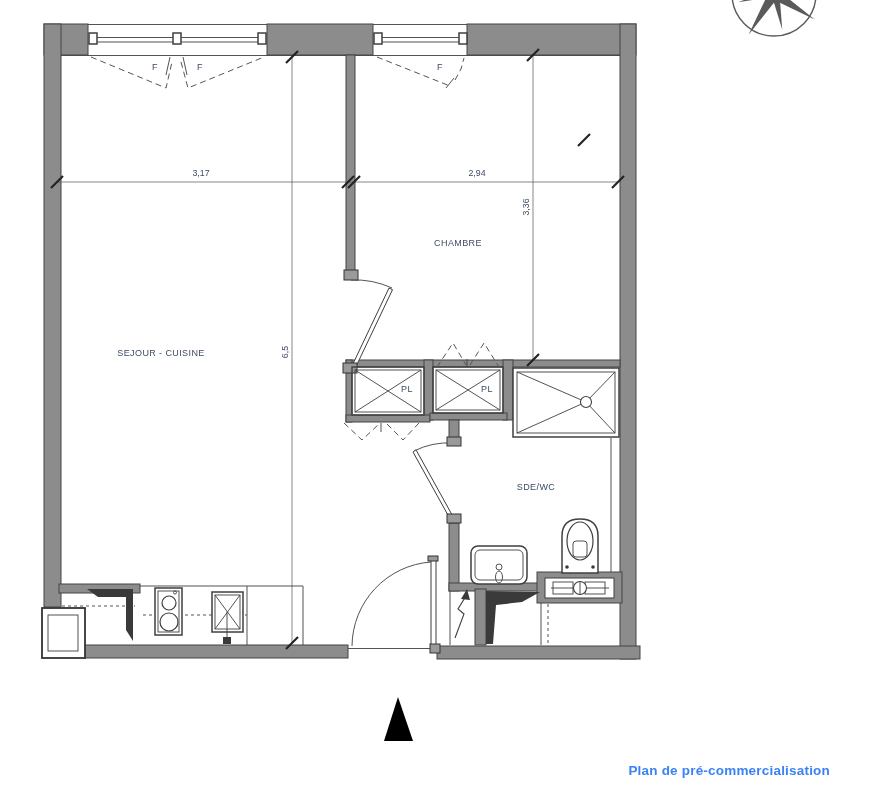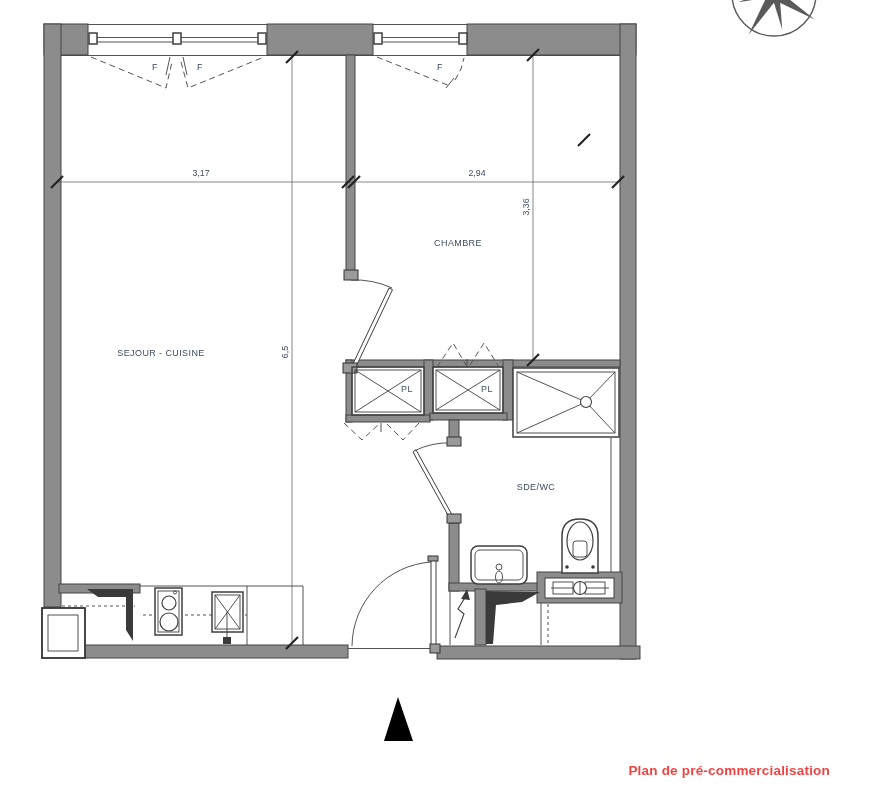--- a/index.html
+++ b/index.html
@@ -13,21 +13,21 @@
   .dash2{stroke:#555;fill:none;stroke-width:1;stroke-dasharray:3 3;}
   .dim{stroke:#555;stroke-width:0.7;fill:none;}
   .tick{stroke:#222;stroke-width:2.2;fill:none;}
   .fixw{fill:#ffffff;stroke:#3f3f3f;stroke-width:1.5;}
   .fixt{fill:none;stroke:#3f3f3f;stroke-width:0.9;}
   .leaf{fill:#ffffff;stroke:#3f3f3f;stroke-width:1;}
   .dark{fill:#3a3a3a;stroke:none;}
   .lbl{font:9px "Liberation Sans",sans-serif;fill:#3d4c63;letter-spacing:0.4px;}
   .dimlbl{font:8.8px "Liberation Sans",sans-serif;fill:#3d4c63;}
   .caption{position:absolute;top:763px;right:43px;font:700 13.5px "Liberation Sans",sans-serif;
-    color:#ef4444;letter-spacing:0.2px;}
+    color:#3b82f6;letter-spacing:0.2px;}
 </style>
 </head>
 <body>
 
 <div class="stage">
 <svg width="873" height="800" viewBox="0 0 873 800">
 
   <g>
     <line class="ln" x1="44" y1="24.5" x2="636" y2="24.5"></line>
     <line class="ln" x1="61" y1="55.5" x2="620" y2="55.5"></line>

